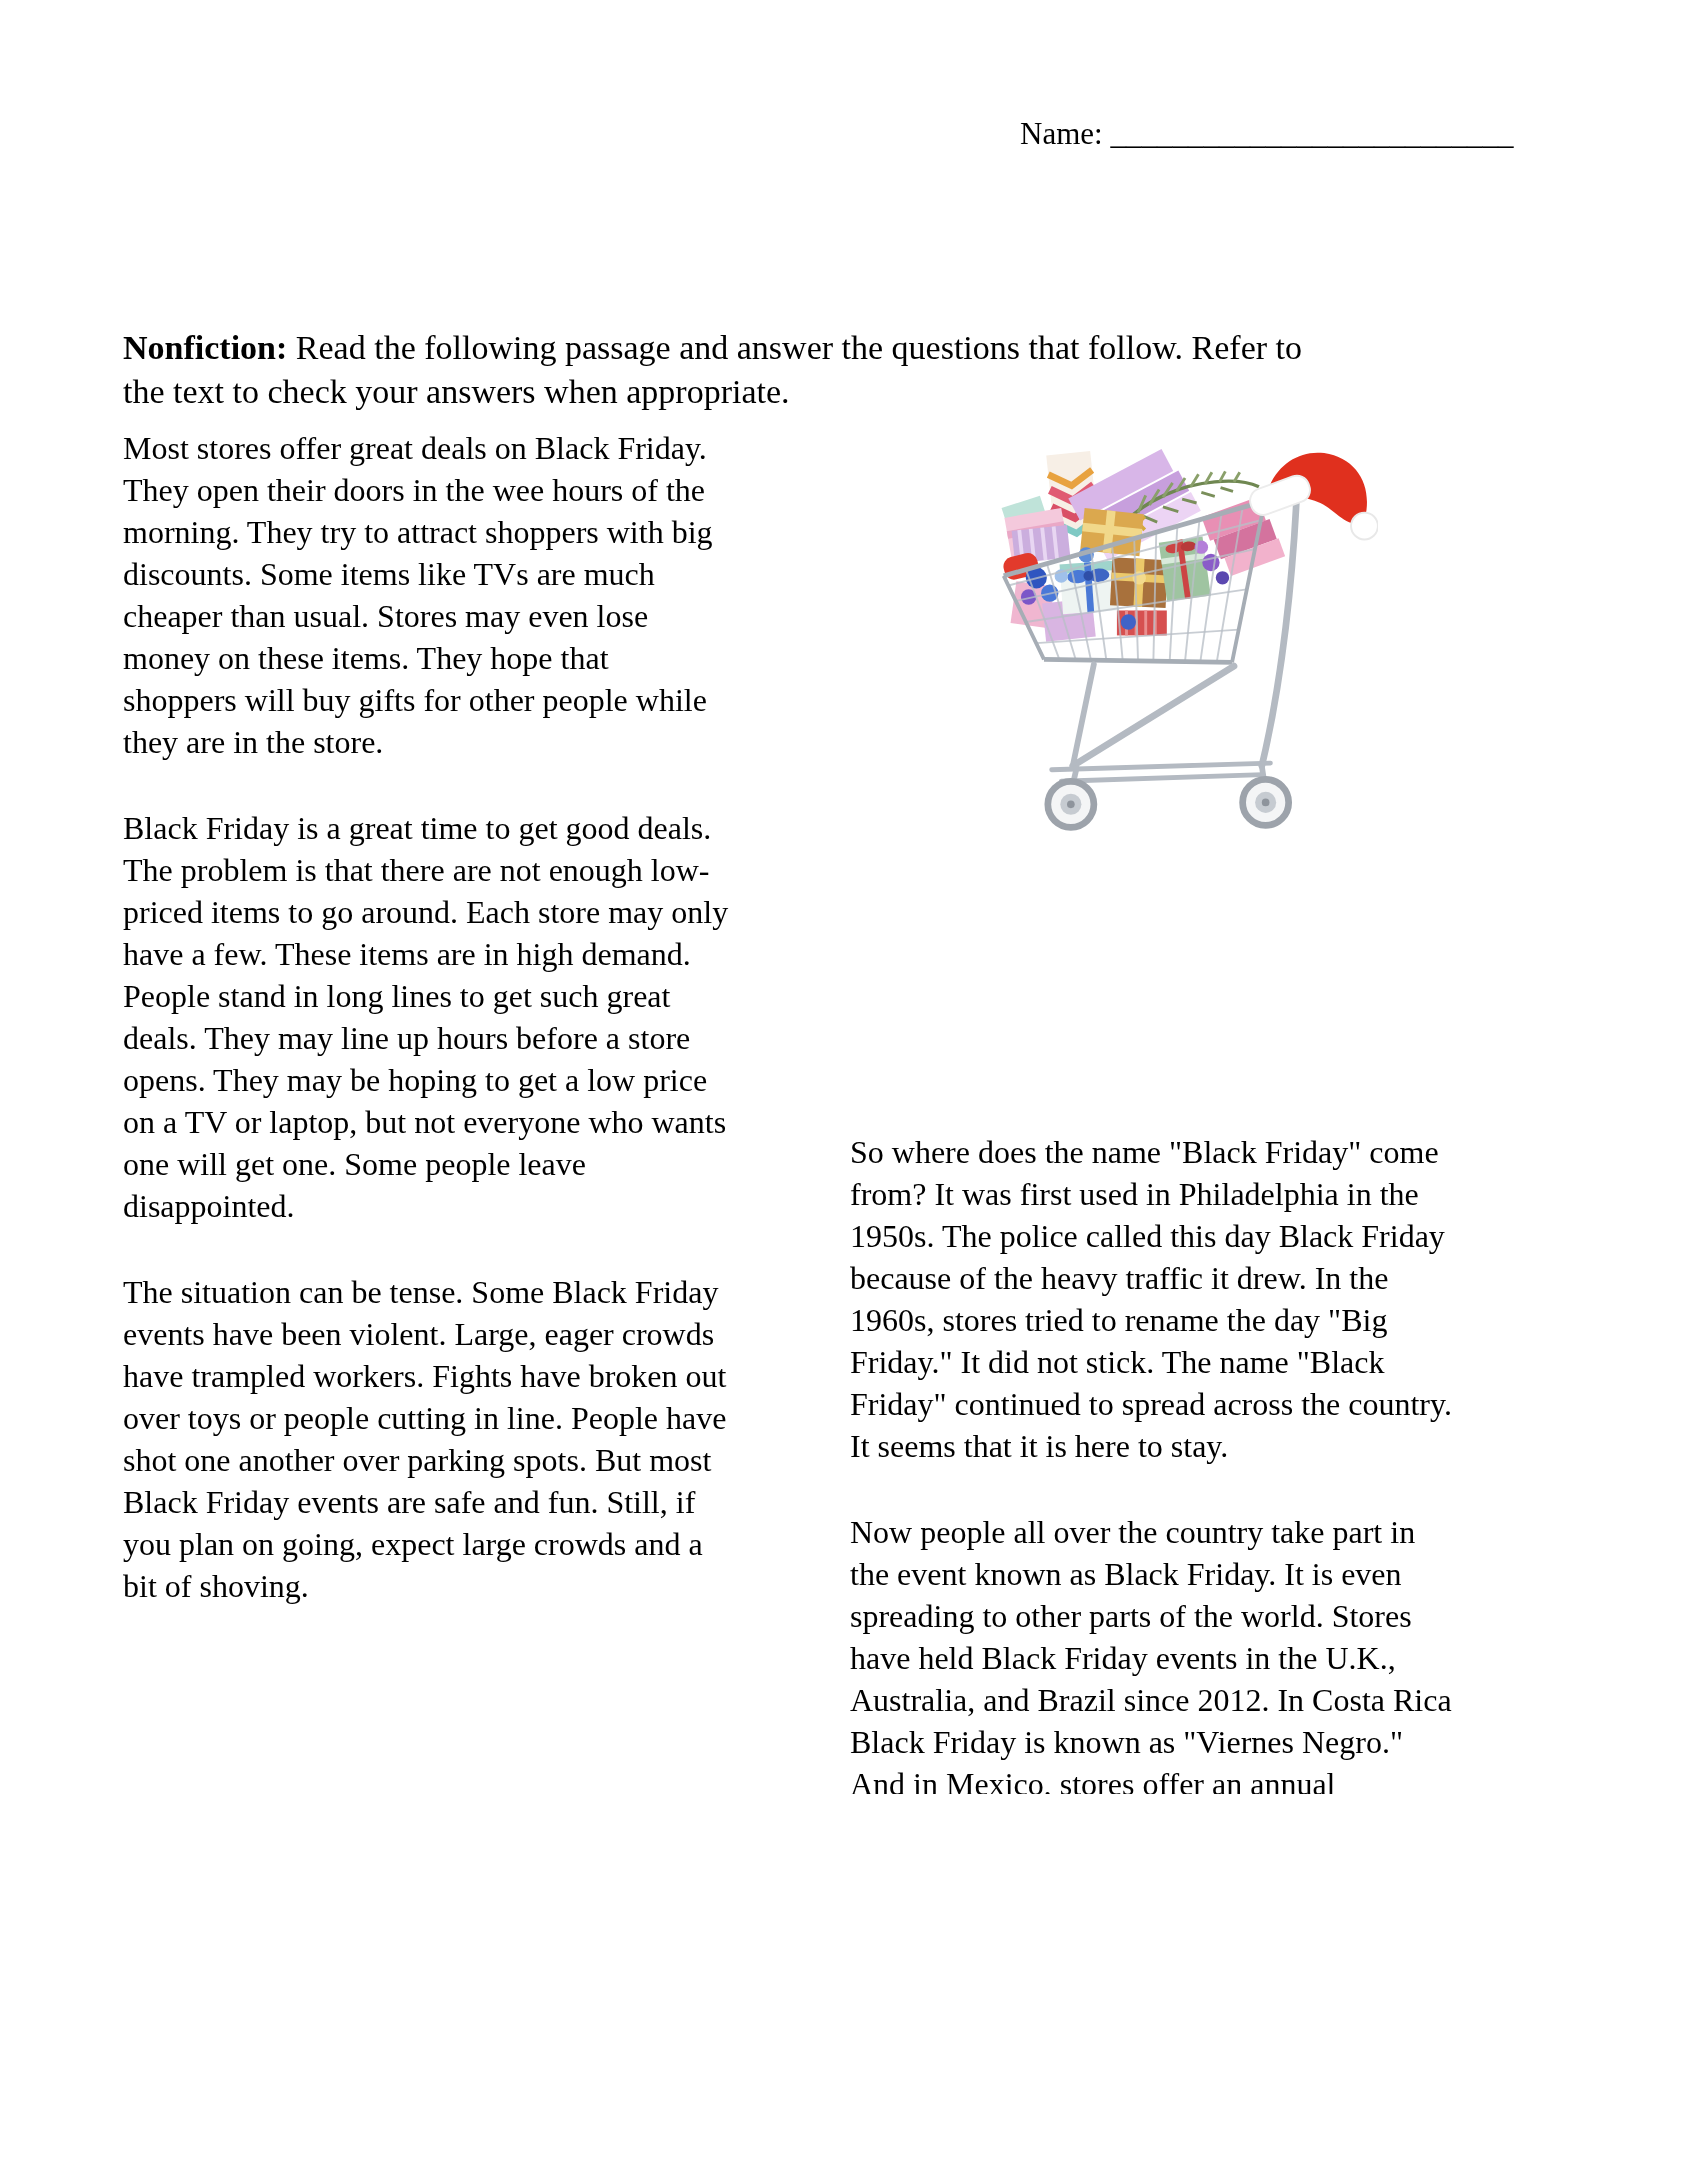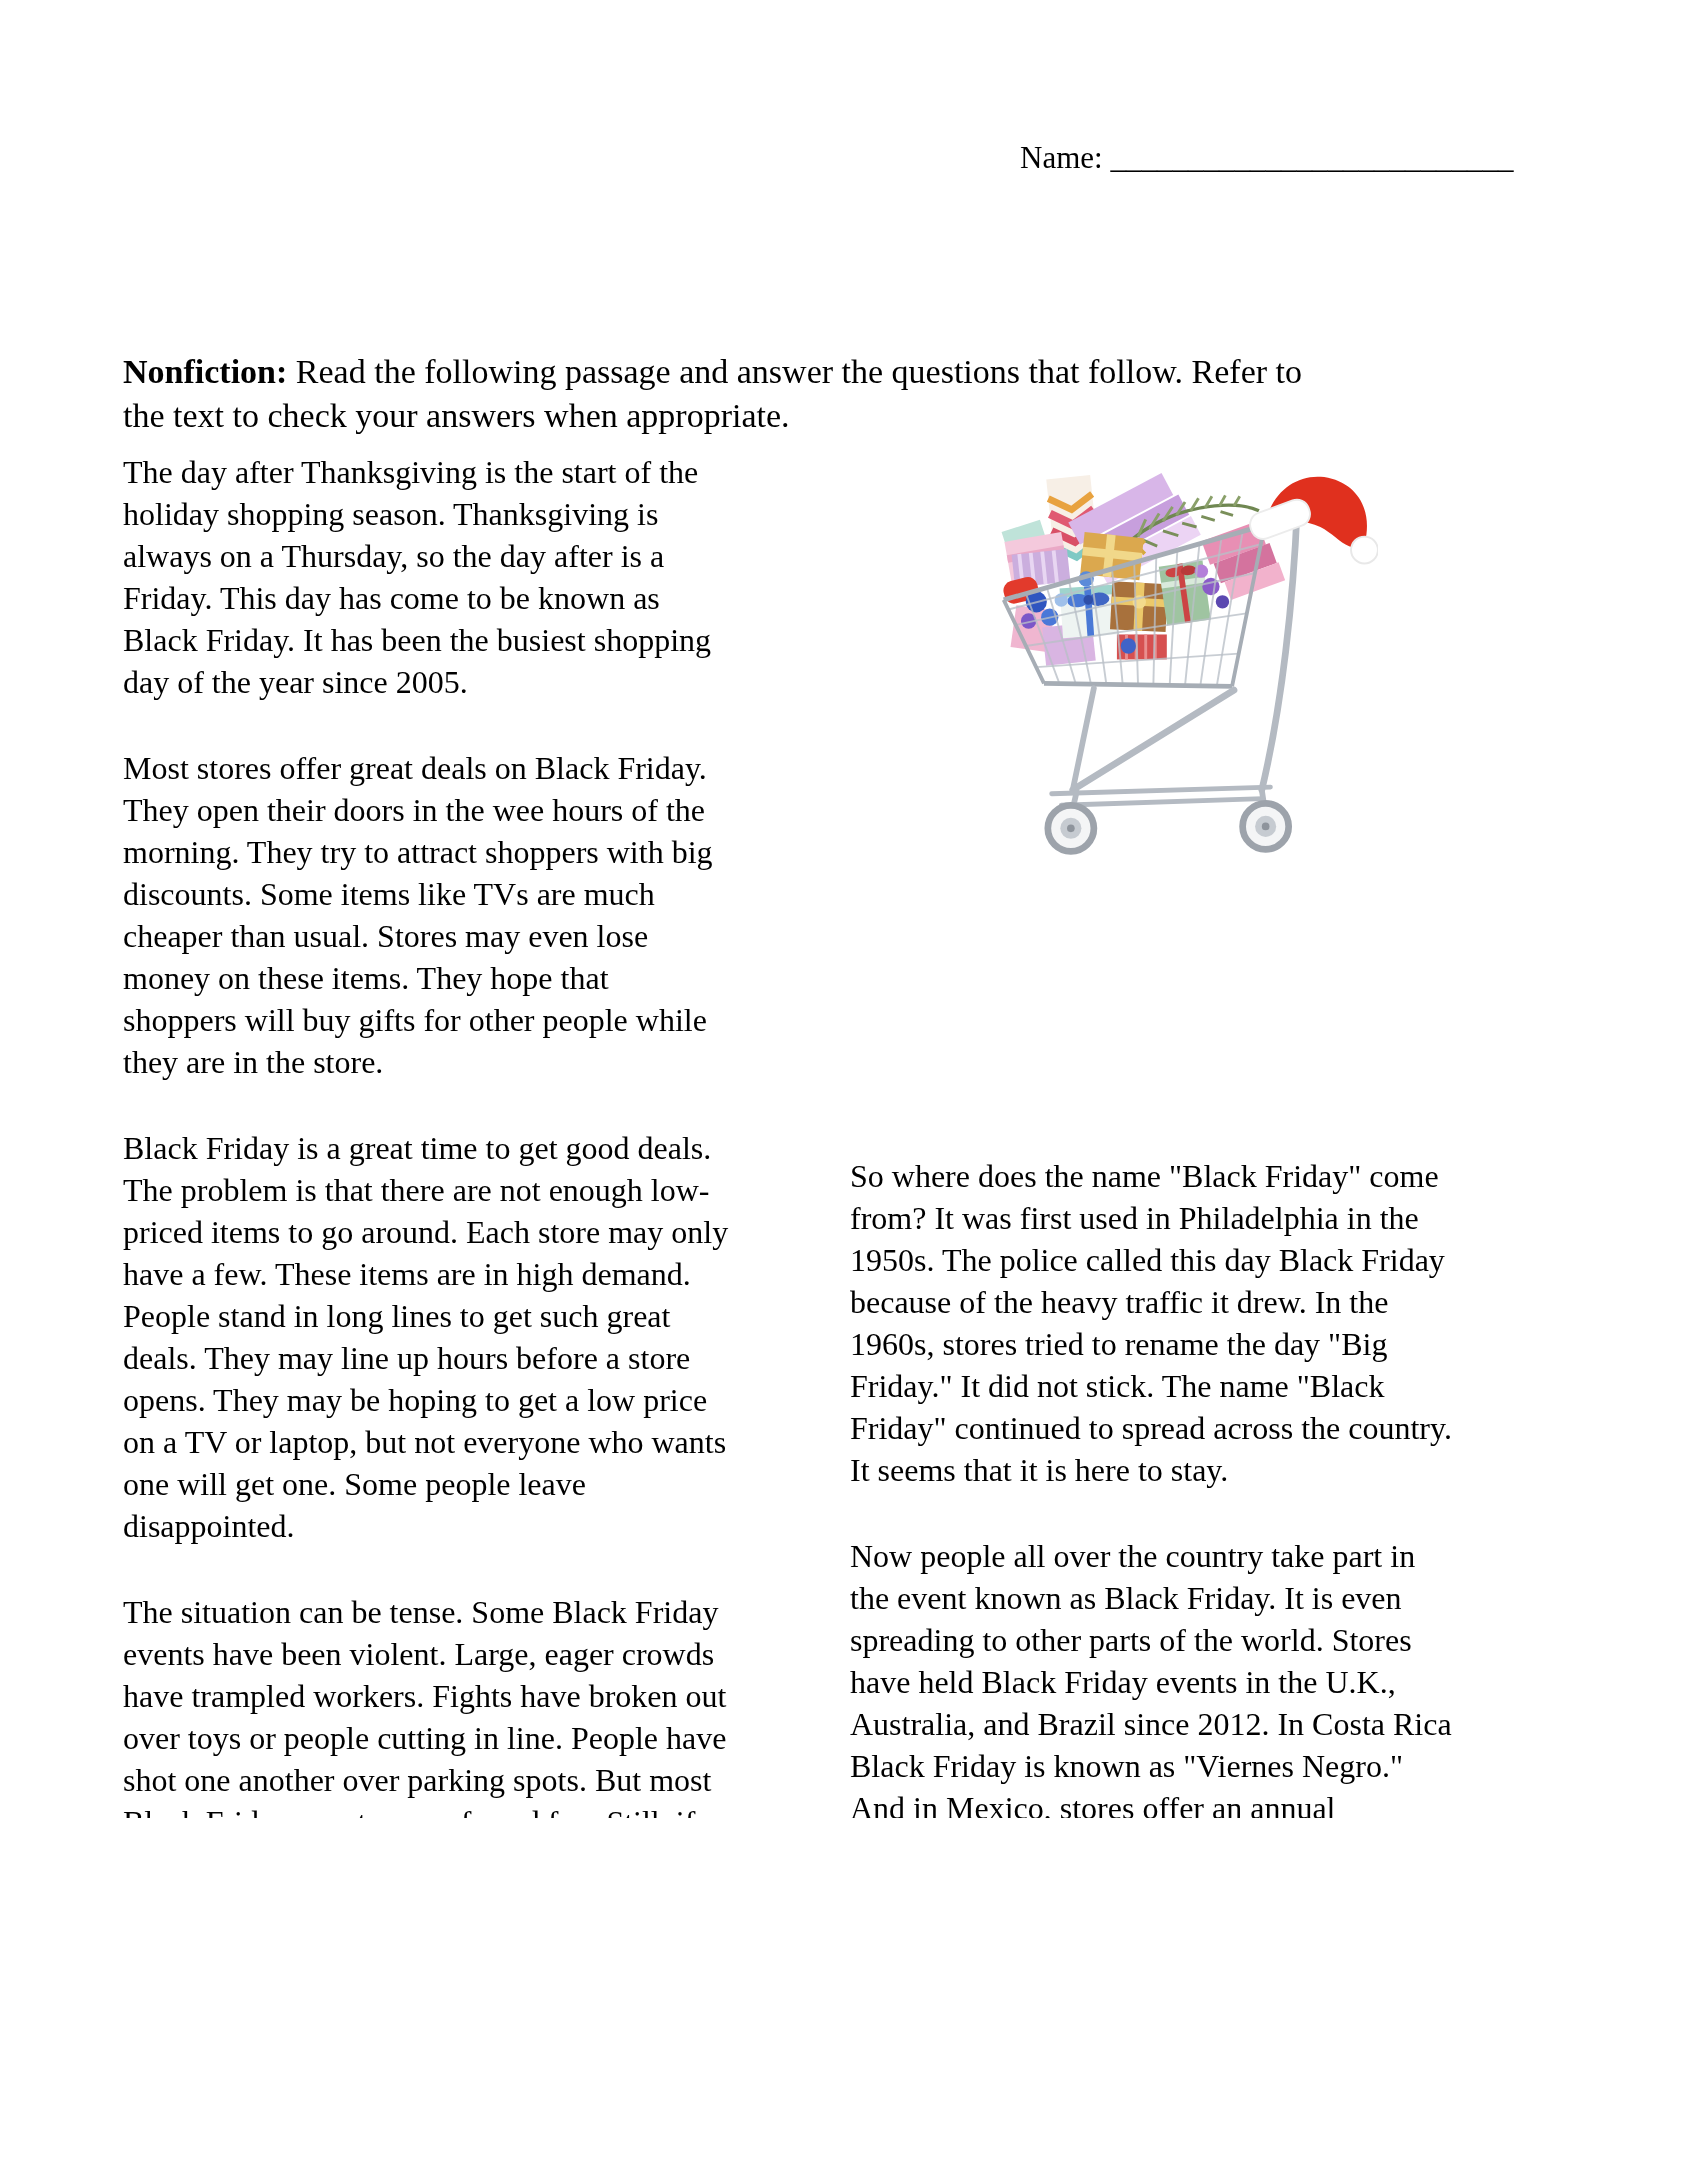--- a/index.html
+++ b/index.html
@@ -4,21 +4,20 @@
 <style>
   html,body{margin:0;padding:0;background:#ffffff;}
   .page{
     position:relative;
     width:1682px;
     height:1794px;
     background:#ffffff;
     font-family:"Liberation Serif","DejaVu Serif",serif;
     color:#000;
     overflow:hidden;
-    margin-top:24px;
   }
   .name-line{
     position:absolute;
     left:1020px; top:116px;
     font-size:31px;
     white-space:pre;
   }
   .title-block{
     position:absolute;
     left:123px; top:153px;
@@ -57,26 +56,20 @@
 
 <div class="page">
 
   <div class="name-line"><span>Name:</span> <span>__________________________</span></div>
 
 
   <p class="directions"><b>Nonfiction:</b><span> Read the following passage and answer the questions that follow. Refer to
 the text to check your answers when appropriate.</span></p>
 
   <div class="col col-left">
-    <p class="para">The day after Thanksgiving is the start of the
-holiday shopping season. Thanksgiving is
-always on a Thursday, so the day after is a
-Friday. This day has come to be known as
-Black Friday. It has been the busiest shopping
-day of the year since 2005.</p>
     <p class="para">Most stores offer great deals on Black Friday.
 They open their doors in the wee hours of the
 morning. They try to attract shoppers with big
 discounts. Some items like TVs are much
 cheaper than usual. Stores may even lose
 money on these items. They hope that
 shoppers will buy gifts for other people while
 they are in the store.</p>
     <p class="para">Black Friday is a great time to get good deals.
 The problem is that there are not enough low-

